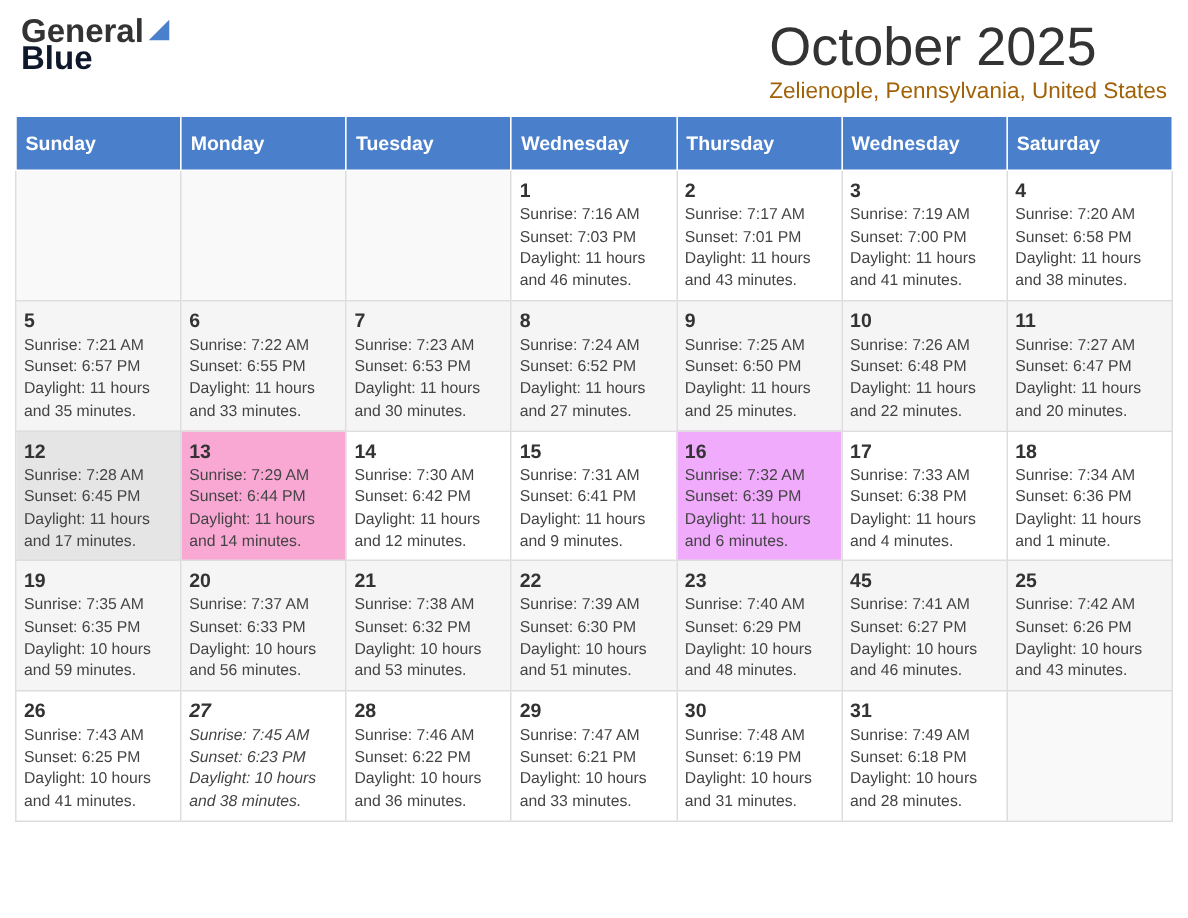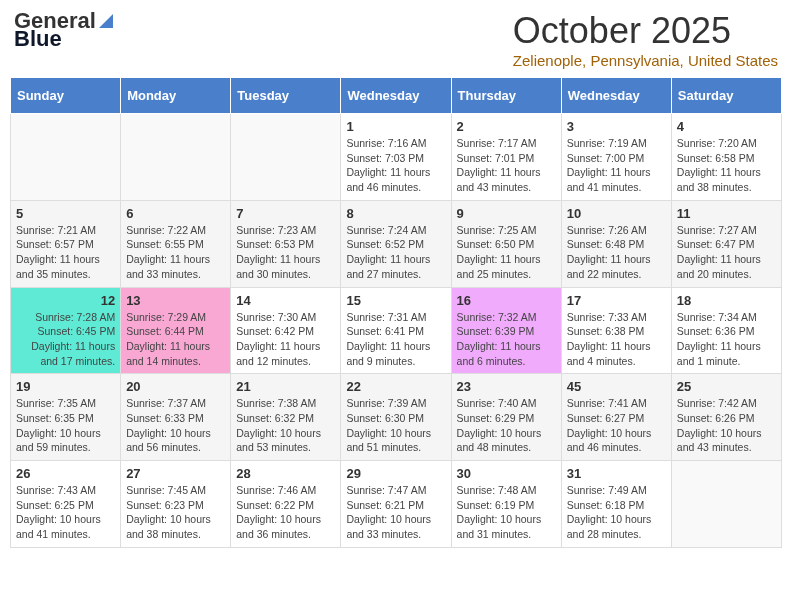--- a/index.html
+++ b/index.html
@@ -159,21 +159,21 @@
         <td style="background: rgb(245, 245, 245);">
           <span class="day-num">10</span>
           <div class="day-info">Sunrise: 7:26 AM<br>Sunset: 6:48 PM<br>Daylight: 11 hours and 22 minutes.</div>
         </td>
         <td style="background: rgb(245, 245, 245);">
           <span class="day-num">11</span>
           <div class="day-info">Sunrise: 7:27 AM<br>Sunset: 6:47 PM<br>Daylight: 11 hours and 20 minutes.</div>
         </td>
       </tr>
       <tr>
-        <td style="background: #5eead4; text-align: right;">
+        <td style="background: #e5e5e5;">
           <span class="day-num">12</span>
           <div class="day-info">Sunrise: 7:28 AM<br>Sunset: 6:45 PM<br>Daylight: 11 hours and 17 minutes.</div>
         </td>
         <td style="background: #f9a8d4;">
           <span class="day-num">13</span>
           <div class="day-info">Sunrise: 7:29 AM<br>Sunset: 6:44 PM<br>Daylight: 11 hours and 14 minutes.</div>
         </td>
         <td style="background: rgb(255, 255, 255);">
           <span class="day-num">14</span>
           <div class="day-info">Sunrise: 7:30 AM<br>Sunset: 6:42 PM<br>Daylight: 11 hours and 12 minutes.</div>
@@ -223,21 +223,21 @@
         <td style="background: rgb(245, 245, 245);">
           <span class="day-num">25</span>
           <div class="day-info">Sunrise: 7:42 AM<br>Sunset: 6:26 PM<br>Daylight: 10 hours and 43 minutes.</div>
         </td>
       </tr>
       <tr>
         <td style="background: rgb(255, 255, 255); margin-top: 16px;">
           <span class="day-num">26</span>
           <div class="day-info">Sunrise: 7:43 AM<br>Sunset: 6:25 PM<br>Daylight: 10 hours and 41 minutes.</div>
         </td>
-        <td style="background: rgb(255, 255, 255);">
+        <td style="background: rgb(255, 255, 255); font-style: italic;">
           <span class="day-num">27</span>
           <div class="day-info">Sunrise: 7:45 AM<br>Sunset: 6:23 PM<br>Daylight: 10 hours and 38 minutes.</div>
         </td>
         <td style="background: rgb(255, 255, 255);">
           <span class="day-num">28</span>
           <div class="day-info">Sunrise: 7:46 AM<br>Sunset: 6:22 PM<br>Daylight: 10 hours and 36 minutes.</div>
         </td>
         <td style="background: rgb(255, 255, 255);">
           <span class="day-num">29</span>
           <div class="day-info">Sunrise: 7:47 AM<br>Sunset: 6:21 PM<br>Daylight: 10 hours and 33 minutes.</div>

